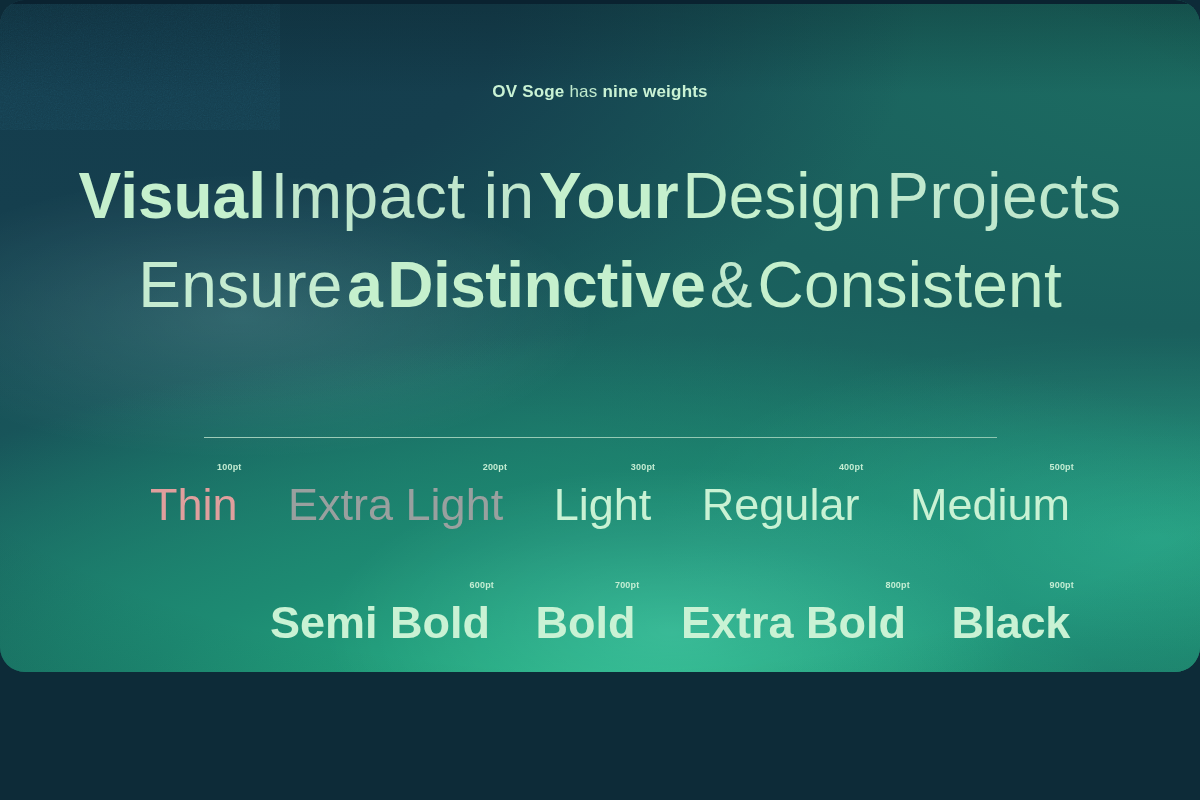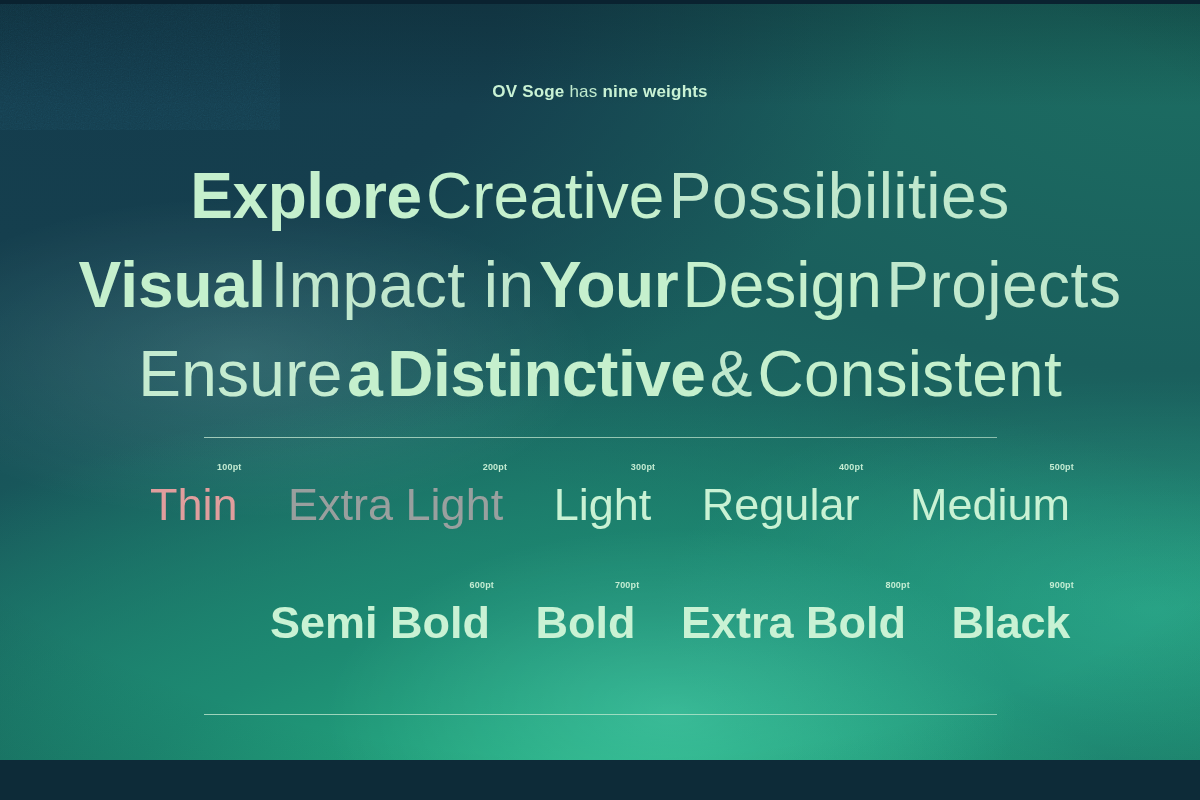--- a/index.html
+++ b/index.html
@@ -6,23 +6,24 @@
 
   html, body {
     width:1200px; height:800px;
     overflow:hidden;
     background:#0d2b38;
     font-family:"Liberation Sans", sans-serif;
   }
 
   #poster {
     position:relative;
-    width:1200px; height:760px;
+    width:1200px; height:672px;
     overflow:hidden;
     isolation:isolate;
+    border-radius:25px;
   }
 
   
   .bg-base {
     position:absolute; inset:0;
     background:
       radial-gradient(115% 95% at 52% 118%, #2ec48c 0%, #22a37c 22%, #1d8a72 40%, transparent 72%),
       radial-gradient(95% 80% at 8% 4%, #143c4d 0%, #153f4e 35%, transparent 72%),
       radial-gradient(110% 95% at 100% 6%, #1c6d62 0%, #1a5f5d 45%, transparent 78%),
       linear-gradient(155deg, #163f4e 0%, #18555a 36%, #1c7367 62%, #22a078 100%);
@@ -144,21 +145,20 @@
   </svg>
   <div class="topline"></div>
 
   <div class="content">
 
     <div class="eyebrow">
       <span class="w700">OV Soge</span><span class="w300"> has </span><span class="w700">nine weights</span>
     </div>
 
     <div class="headline">
-      <span class="hl-line"><span class="hw-black">Explore</span>&nbsp;<span class="hw-medium">Creative</span>&nbsp;<span class="hw-thin">Possibilities</span></span>
       <span class="hl-line"><span class="hw-bold">Visual</span>&nbsp;<span class="hw-thin">Impact in</span>&nbsp;<span class="hw-black">Your</span>&nbsp;<span class="hw-regular">Design</span>&nbsp;<span class="hw-thin">Projects</span></span>
       <span class="hl-line"><span class="hw-extlight">Ensure</span>&nbsp;<span class="hw-semibold">a</span>&nbsp;<span class="hw-black">Distinctive</span>&nbsp;<span class="hw-thin">&amp;</span>&nbsp;<span class="hw-light">Consistent</span></span>
     </div>
 
     <div class="divider top"></div>
 
     <div class="weights-row row1">
         <div class="weight-item"><span class="weight-label w-thin">Thin</span><span class="pt-tag">100pt</span></div>
         <div class="weight-item"><span class="weight-label w-extlight">Extra Light</span><span class="pt-tag">200pt</span></div>
         <div class="weight-item"><span class="weight-label w-light">Light</span><span class="pt-tag">300pt</span></div>

